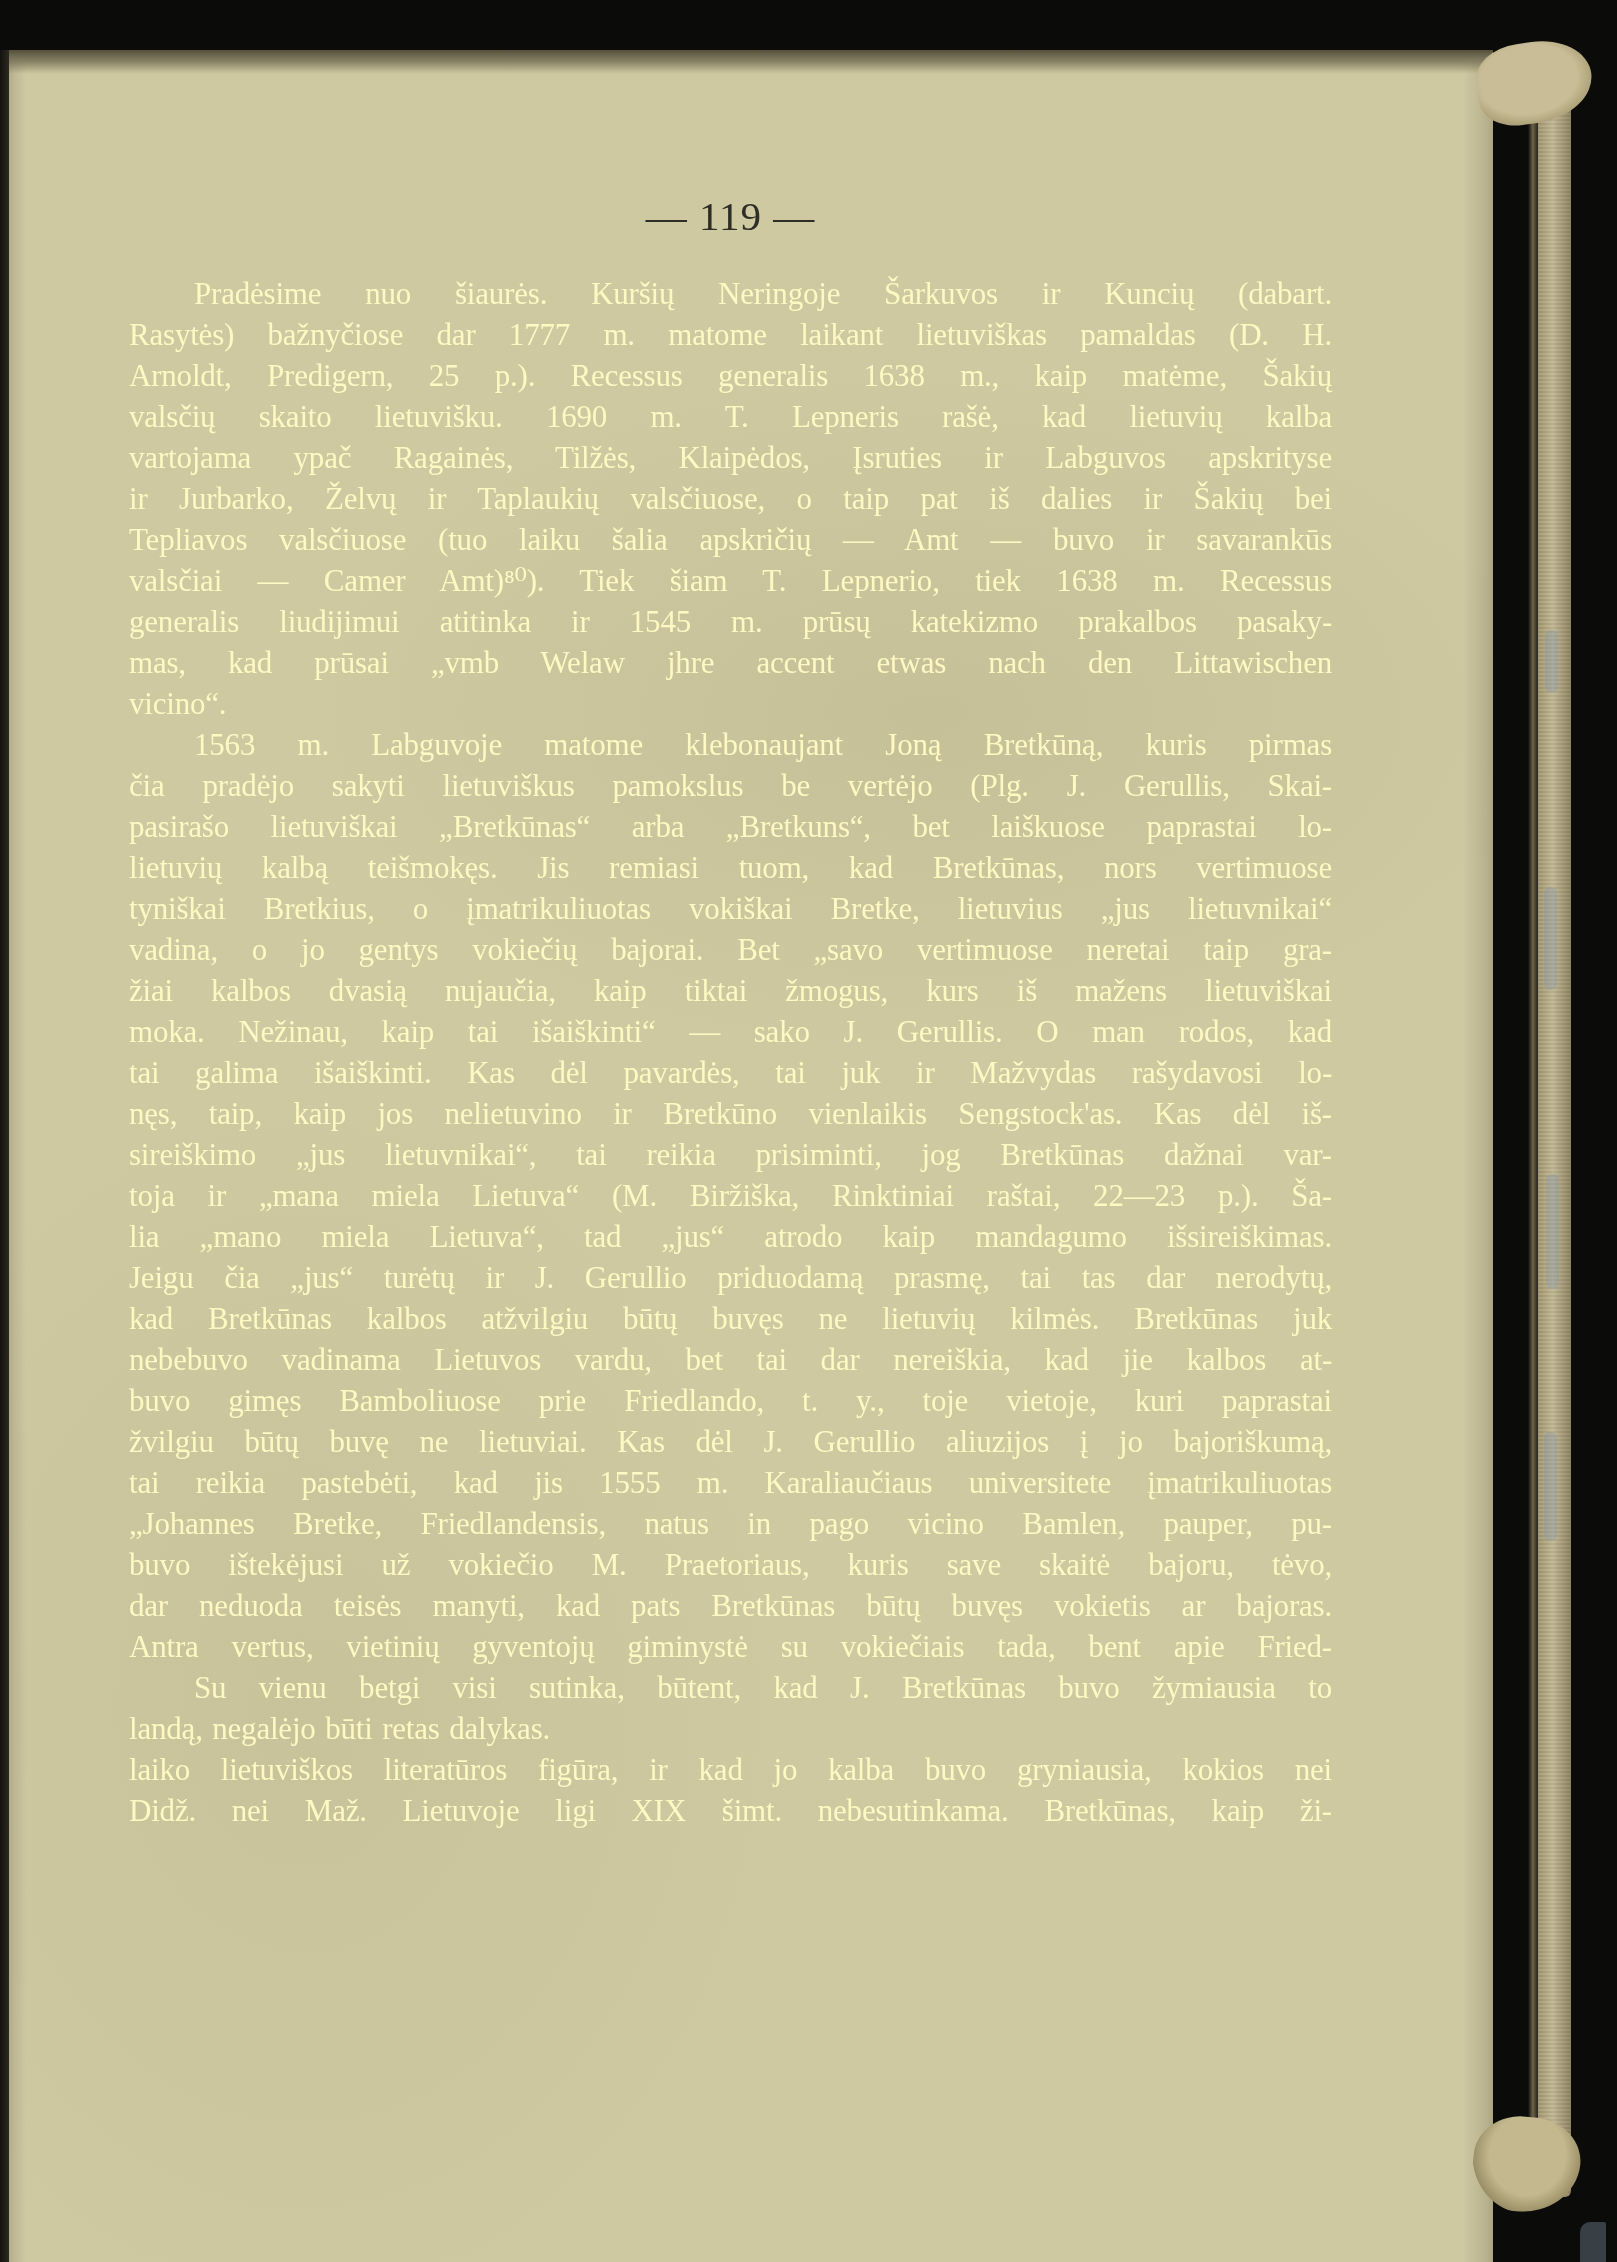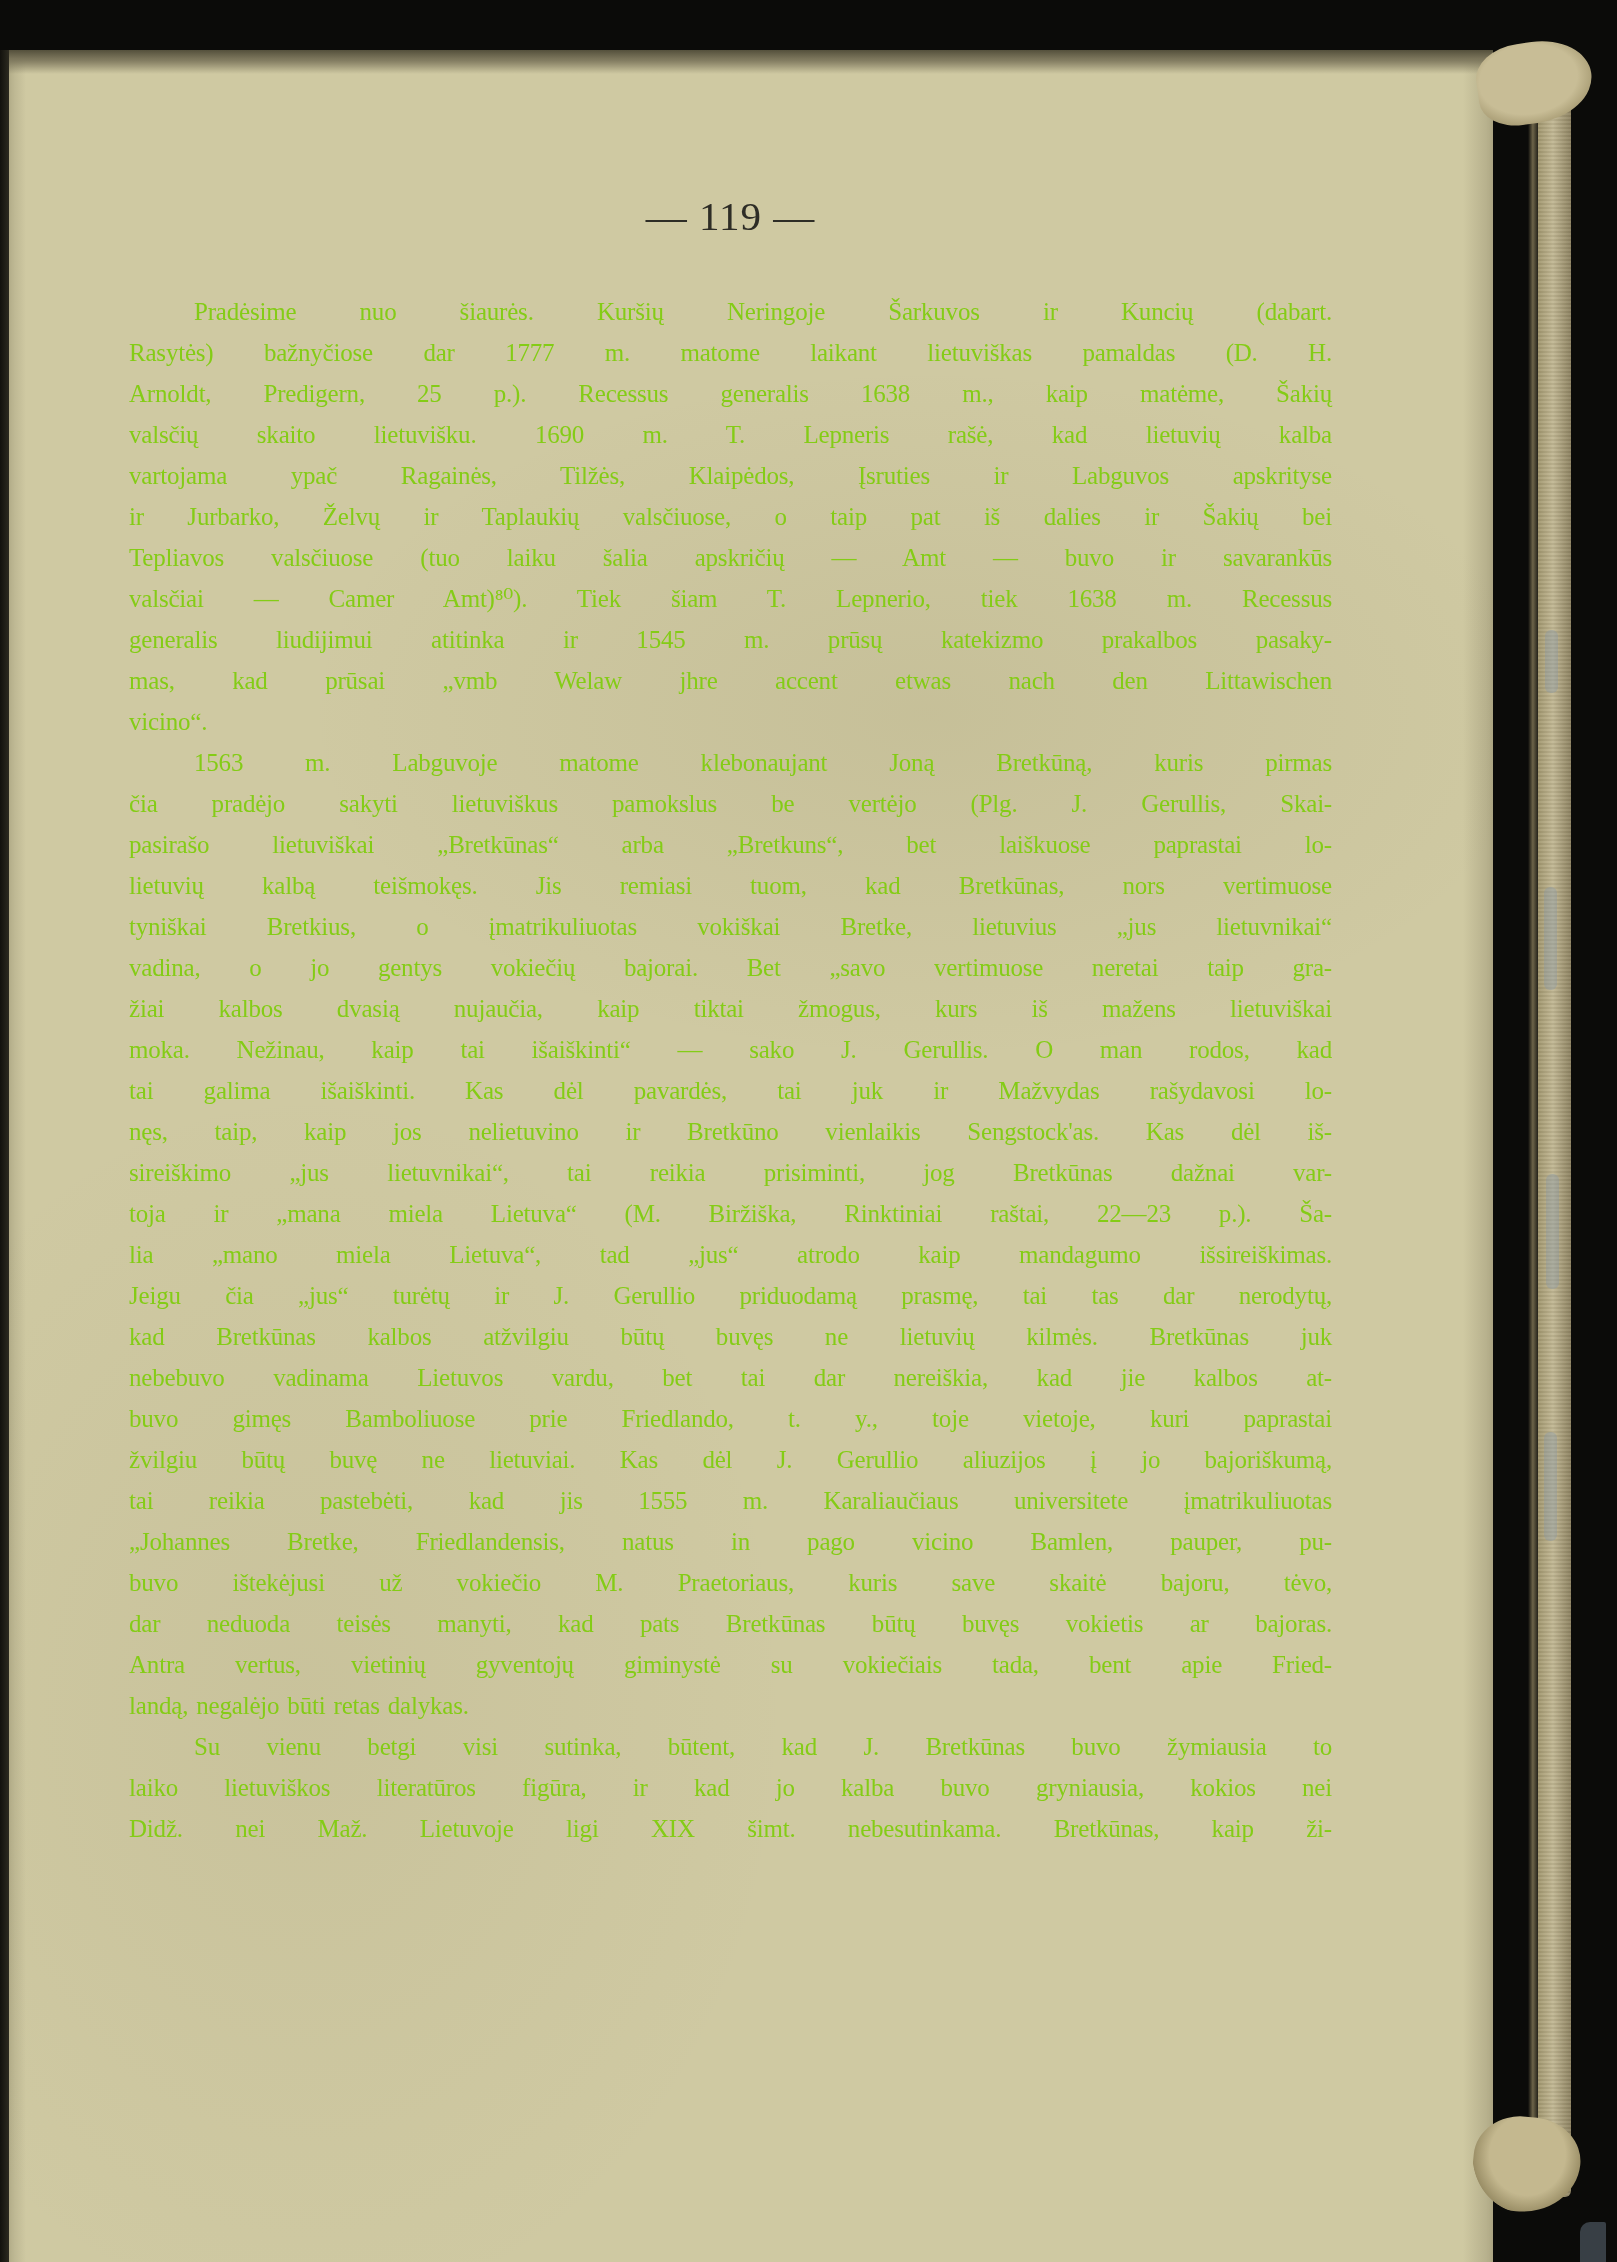--- a/index.html
+++ b/index.html
@@ -76,23 +76,23 @@
   .blue-mark.m5 { left: 1580px; top: 2222px; height: 41px; width: 26px; border-radius: 10px 2px 0 0; }
 
   
   .page-number {
     position: absolute; left: 129px; top: 192px; width: 1203px;
     text-align: center;
     font-size: 41px; color: #2e2d26;
     letter-spacing: 1px;
   }
   .text-block {
-    position: absolute; left: 129px; top: 291px; width: 1203px;
-    color: #84cc16;
-    font-size: 25px;
+    position: absolute; left: 129px; top: 273px; width: 1203px;
+    color: #fef9c3;
+    font-size: 31px;
     letter-spacing: -0.2px;
     word-spacing: 2px;
   }
   .line {
     height: 41px; line-height: 41px;
     white-space: normal;
     text-align: justify;
     text-align-last: justify;
     text-justify: inter-word;
     overflow: visible;
@@ -151,20 +151,20 @@
       <div class="line">Jeigu čia „jus“ turėtų ir J. Gerullio priduodamą prasmę, tai tas dar nerodytų,</div>
       <div class="line">kad Bretkūnas kalbos atžvilgiu būtų buvęs ne lietuvių kilmės. Bretkūnas juk</div>
       <div class="line">nebebuvo vadinama Lietuvos vardu, bet tai dar nereiškia, kad jie kalbos at-</div>
       <div class="line">buvo gimęs Bamboliuose prie Friedlando, t. y., toje vietoje, kuri paprastai</div>
       <div class="line">žvilgiu būtų buvę ne lietuviai. Kas dėl J. Gerullio aliuzijos į jo bajoriškumą,</div>
       <div class="line">tai reikia pastebėti, kad jis 1555 m. Karaliaučiaus universitete įmatrikuliuotas</div>
       <div class="line">„Johannes Bretke, Friedlandensis, natus in pago vicino Bamlen, pauper, pu-</div>
       <div class="line">buvo ištekėjusi už vokiečio M. Praetoriaus, kuris save skaitė bajoru, tėvo,</div>
       <div class="line">dar neduoda teisės manyti, kad pats Bretkūnas būtų buvęs vokietis ar bajoras.</div>
       <div class="line">Antra vertus, vietinių gyventojų giminystė su vokiečiais tada, bent apie Fried-</div>
+      <div class="line indent">Su vienu betgi visi sutinka, būtent, kad J. Bretkūnas buvo žymiausia to</div>
       <div class="line short">landą, negalėjo būti retas dalykas.</div>
-      <div class="line indent">Su vienu betgi visi sutinka, būtent, kad J. Bretkūnas buvo žymiausia to</div>
       <div class="line">laiko lietuviškos literatūros figūra, ir kad jo kalba buvo gryniausia, kokios nei</div>
       <div class="line">Didž. nei Maž. Lietuvoje ligi XIX šimt. nebesutinkama. Bretkūnas, kaip ži-</div>
     </div>
 
 </div>
 
 
 </body></html>

